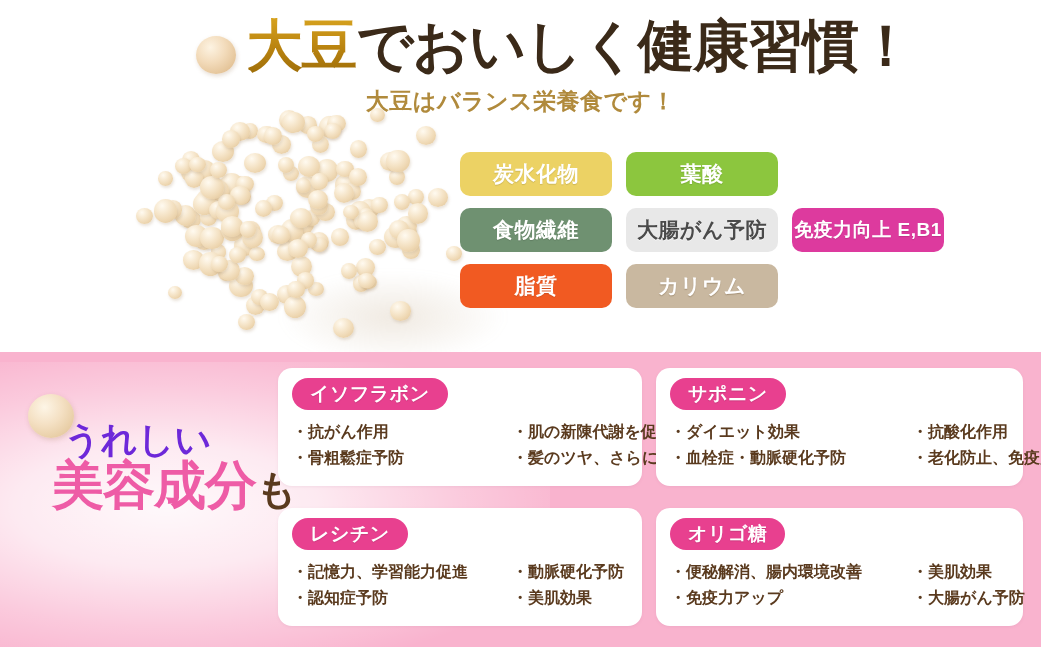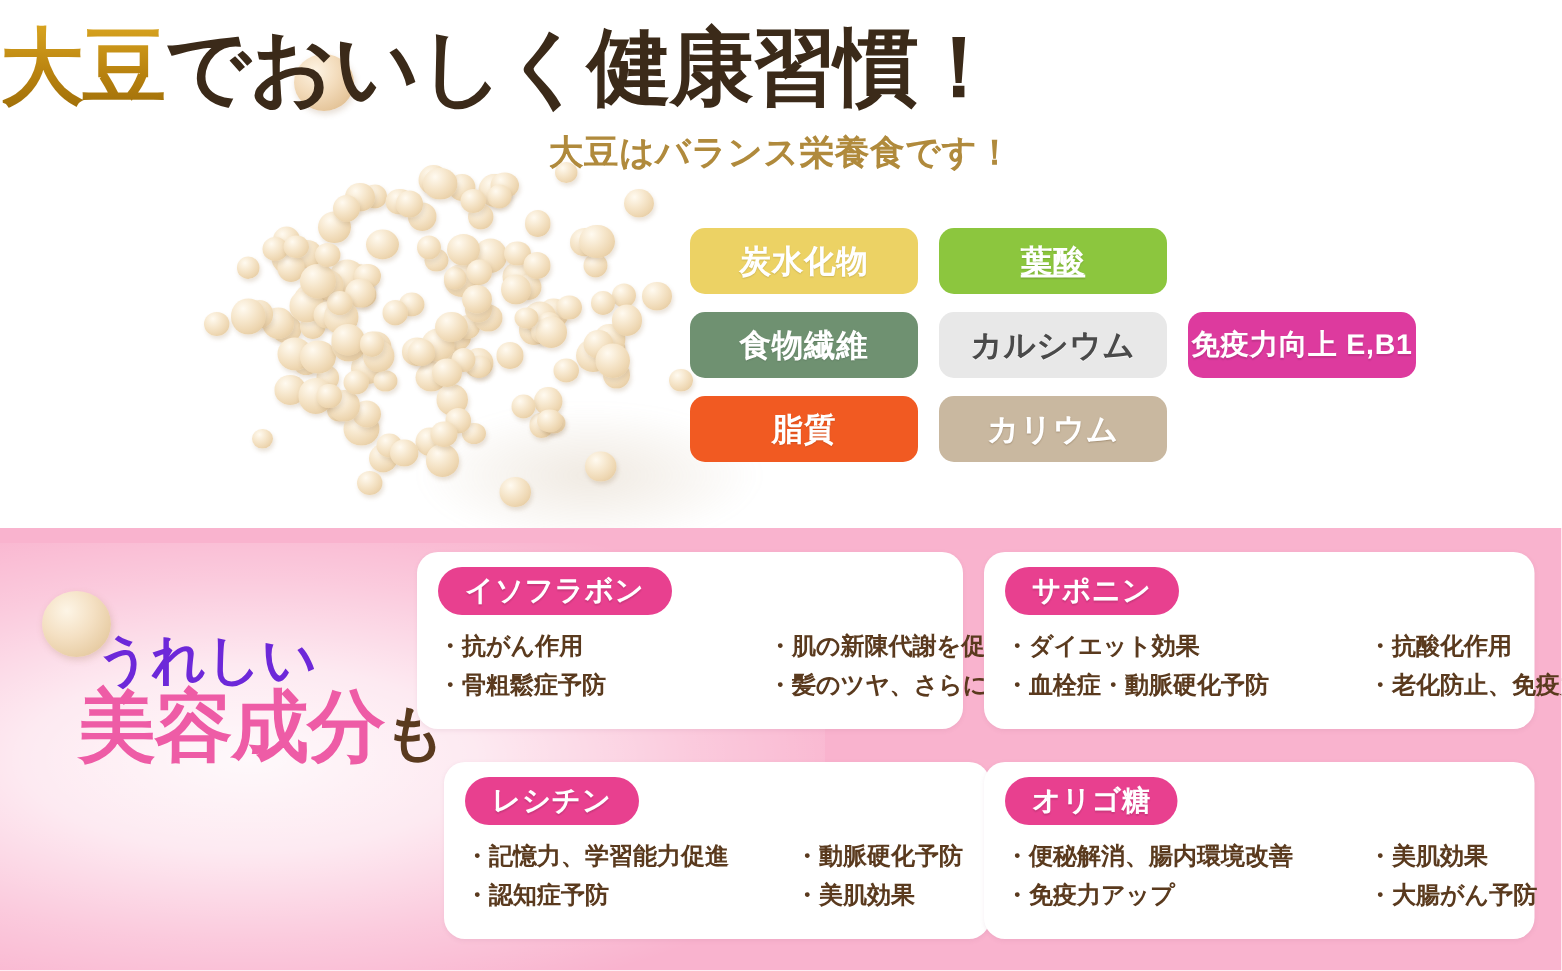--- a/index.html
+++ b/index.html
@@ -14,21 +14,21 @@
   .page{position:relative;width:1041px;height:647px;overflow:hidden;}
 
   
   .top-section{position:absolute;left:0;top:0;width:1041px;height:352px;background:#fff;overflow:hidden;}
 
   .title-bean{
     position:absolute;left:196px;top:36px;width:40px;height:38px;border-radius:50%;
     background:radial-gradient(circle at 36% 30%, #fdf3e2 0%, #f3dcbc 40%, #e6c79d 72%, #d7b183 100%);
     box-shadow:1px 2px 4px rgba(140,100,60,.22);
   }
-  .title-row{position:absolute;left:0;top:18px;width:913px;text-align:left;}
+  .title-row{position:absolute;left:0;top:18px;width:913px;text-align:right;}
   .title{
     font-family:"Liberation Serif","DejaVu Serif",serif;
     font-size:56px;font-weight:700;letter-spacing:-1px;
     color:#3b2a19;line-height:1.0;white-space:nowrap;
   }
   .title .hl{
     color:#b8860b;
     background:linear-gradient(180deg,#d9a520 0%,#b8820f 55%,#9c6c08 100%);
     -webkit-background-clip:text;background-clip:text;-webkit-text-fill-color:transparent;
   }
@@ -93,21 +93,21 @@
   .ln3{left:48px;top:148px;font-size:36px;color:#5a3a1e;}
 
   
   .cards{position:absolute;left:278px;top:16px;width:745px;}
   .card{
     position:absolute;background:#ffffff;border-radius:14px;
     box-shadow:0 1px 3px rgba(160,90,130,.10);
   }
   .card.c1{left:0px;top:0px;width:364px;height:118px;}
   .card.c2{left:378px;top:0px;width:367px;height:118px;}
-  .card.c3{left:0px;top:140px;width:364px;height:118px;margin-left:18px;}
+  .card.c3{left:0px;top:140px;width:364px;height:118px;}
   .card.c4{left:378px;top:140px;width:367px;height:118px;}
 
   .pill{
     position:absolute;left:14px;top:10px;height:32px;
     background:#e8408f;border-radius:16px;
     display:flex;align-items:center;justify-content:center;
     padding:0 18px;
     color:#fff;font-size:19px;font-weight:700;letter-spacing:.5px;
     text-shadow:0 1px 1px rgba(0,0,0,.12);white-space:nowrap;
   }
@@ -279,25 +279,25 @@
           <div class="bn" style="left: 110px; top: 218px; width: 17.0207px; height: 16.1697px;"></div>
           <div class="bn" style="left: 205px; top: 222px; width: 20.8677px; height: 19.8243px;"></div>
           <div class="bn" style="left: 288px; top: 30px; width: 20.2895px; height: 19.2751px;"></div>
           <div class="bn" style="left: 242px; top: 12px; width: 14.6613px; height: 13.9282px;"></div>
         </div>
     </div>
 
     <div class="tags" id="tag-grid">
         <div class="tag-row">
           <div class="tag w1 light-text" style="background: rgb(236, 210, 100);">炭水化物</div>
-          <div class="tag w2 light-text" style="background: rgb(140, 198, 62); text-decoration: underline;">葉酸</div>
+          <div class="tag w2 light-text" style="background: rgb(140, 198, 62);">葉酸</div>
         </div>
         <div class="tag-row">
           <div class="tag w1 light-text" style="background: rgb(111, 145, 113);">食物繊維</div>
-          <div class="tag w2 dark-text" style="background: rgb(232, 232, 232);">カルシウム</div>
+          <div class="tag w2 dark-text" style="background: rgb(232, 232, 232);">大腸がん予防</div>
           <div class="tag w3 light-text" style="background: rgb(221, 58, 158); font-size: 19px;">免疫力向上 E,B1</div>
         </div>
         <div class="tag-row">
           <div class="tag w1 light-text" style="background: rgb(241, 90, 34);">脂質</div>
           <div class="tag w2 tan-text" style="background: rgb(201, 184, 160);">カリウム</div>
           <div class="tag w3 empty"></div>
         </div>
       </div>
 
   </div>

